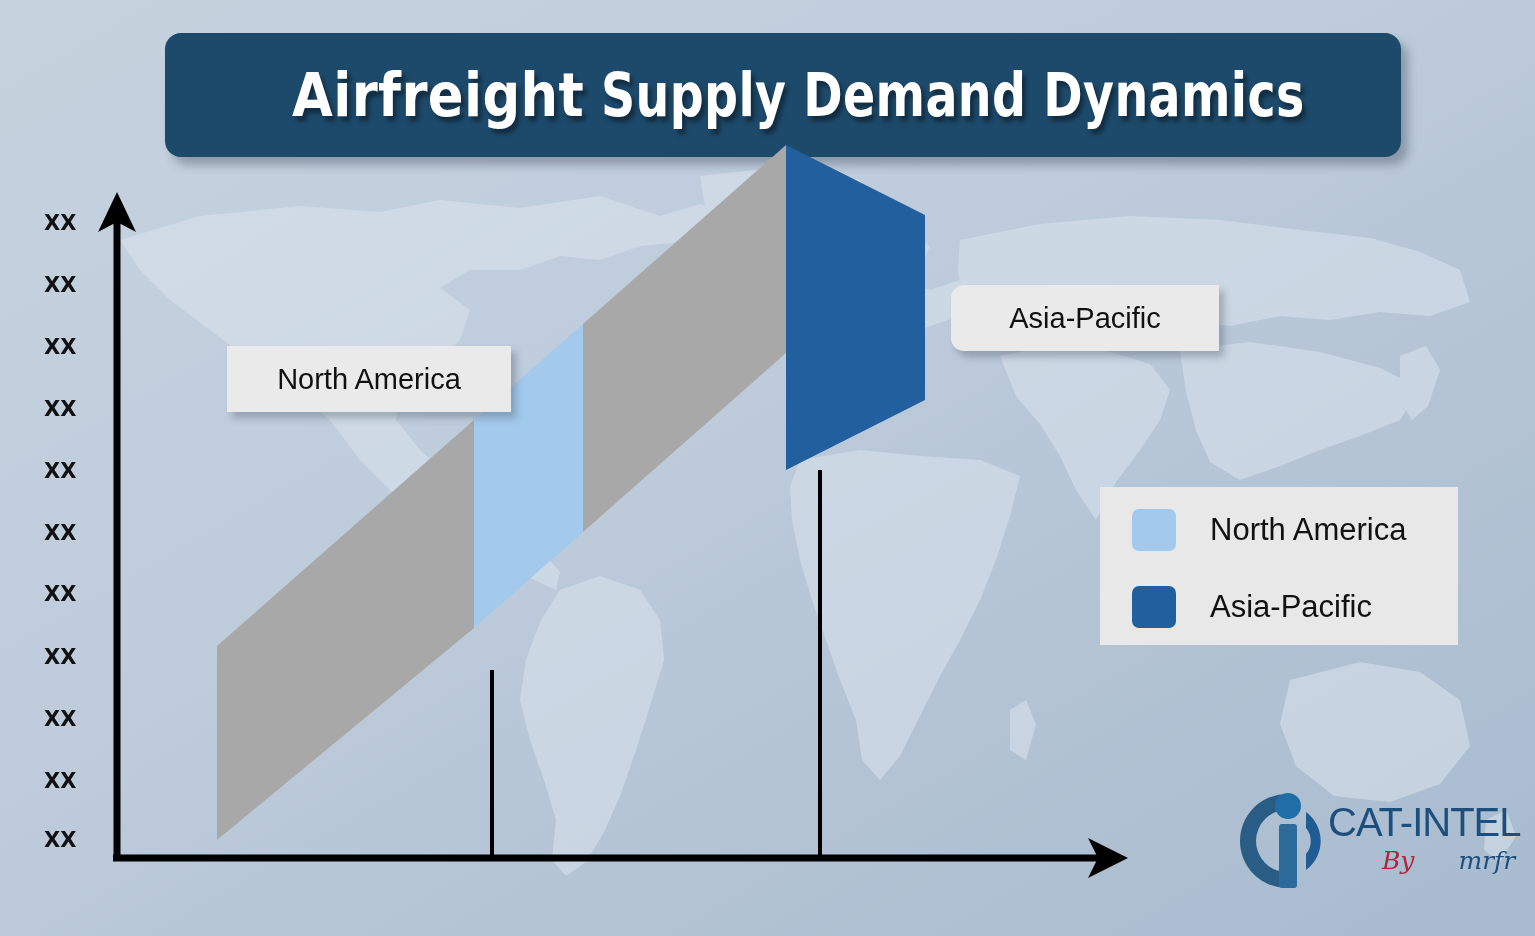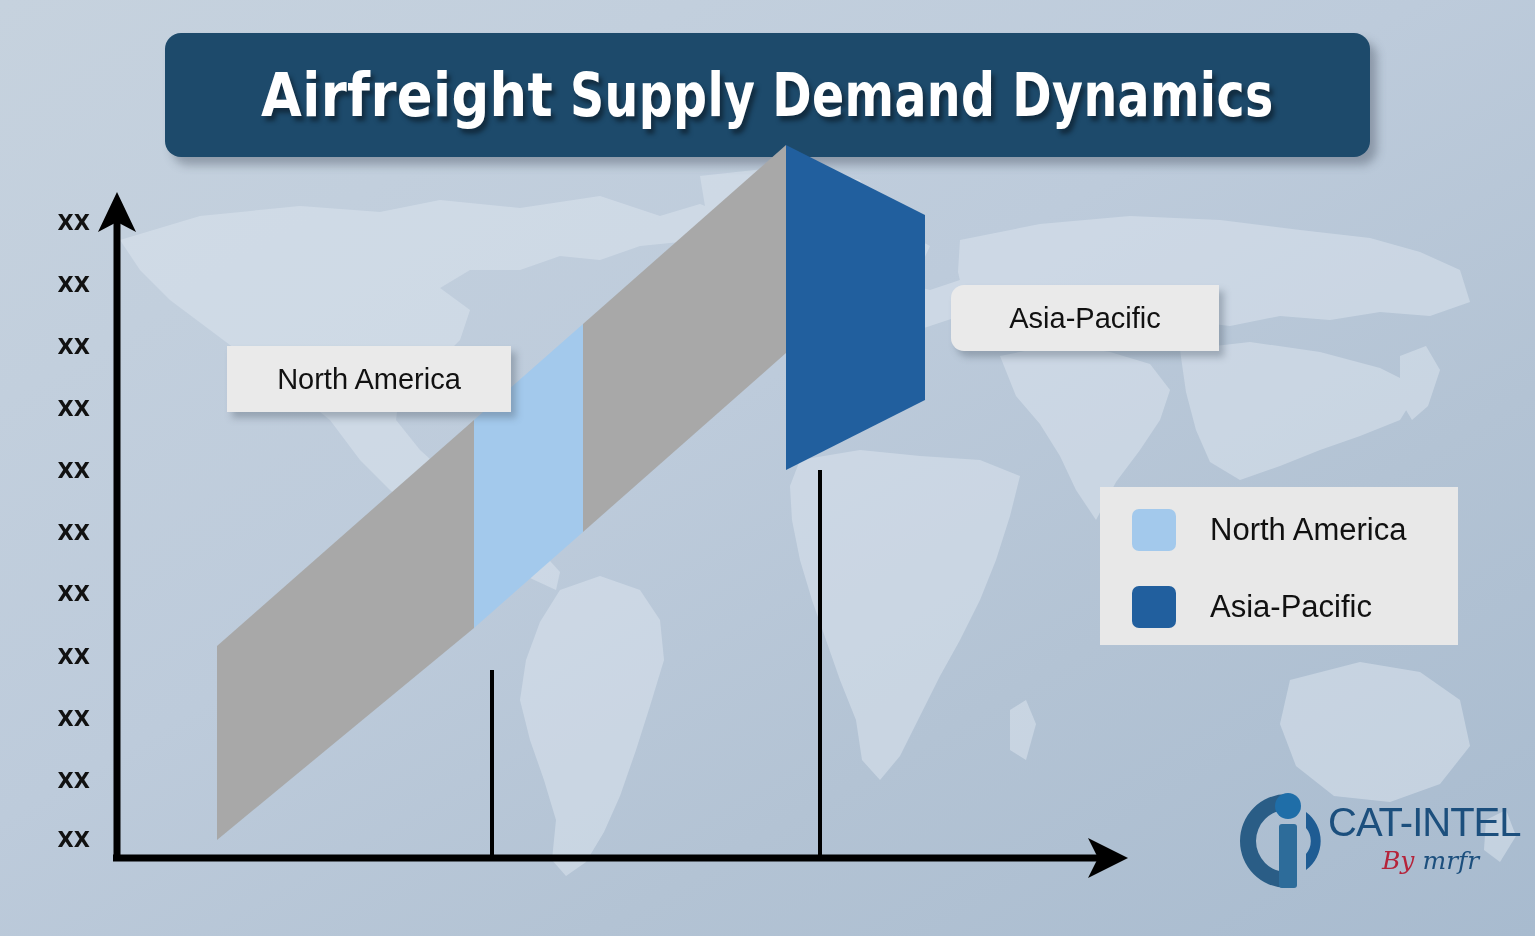--- a/index.html
+++ b/index.html
@@ -37,20 +37,21 @@
     left: 165px;
     top: 33px;
     width: 1205px;
     height: 124px;
     background: #1d4a6b;
     border-radius: 16px;
     box-shadow: 7px 8px 10px rgba(60,72,86,0.38);
     display: flex;
     align-items: center;
     justify-content: center;
+    padding-left: 31px;
   }
   #title-text {
     color: #ffffff;
     font-family: "Liberation Sans Narrow", "DejaVu Sans Condensed", "Liberation Sans", sans-serif;
     font-size: 60px;
     font-weight: bold;
     letter-spacing: 0.4px;
     transform: scaleX(0.88);
     text-shadow: 4px 5px 5px rgba(10,20,30,0.55);
     white-space: nowrap;
@@ -66,21 +67,21 @@
     left: 0; top: 0;
     width: 1535px; height: 936px;
     pointer-events: none;
   }
 
   
   .ytick {
     position: absolute;
     left: 44px;
     width: 46px;
-    text-align: right;
+    text-align: left;
     font-family: "DejaVu Sans", "Liberation Sans", sans-serif;
     font-size: 21px;
     font-weight: bold;
     color: #111111;
     letter-spacing: 0px;
   }
 
   
   .callout {
     position: absolute;
@@ -154,21 +155,21 @@
   #logo-sub {
     position: absolute;
     left: 150px;
     top: 68px;
     font-family: "DejaVu Serif", serif;
     font-style: italic;
     font-size: 25px;
     white-space: nowrap;
   }
   #logo-sub .by { color: #b5233a; margin-top: 40px; }
-  #logo-sub .mrfr { color: #1c4f7d; }
+  #logo-sub .mrfr { color: #1c4f7d; margin-left: 36px; }
 </style>
 </head>
 <body>
 
 <div id="canvas">
 
   <svg id="worldmap" viewBox="0 0 1535 816" preserveAspectRatio="none">
     <g fill="#dbe4ee">
 
       <path d="M120 120 L200 96 L300 86 L380 92 L440 80 L520 88 L600 76 L660 96 L700 84

